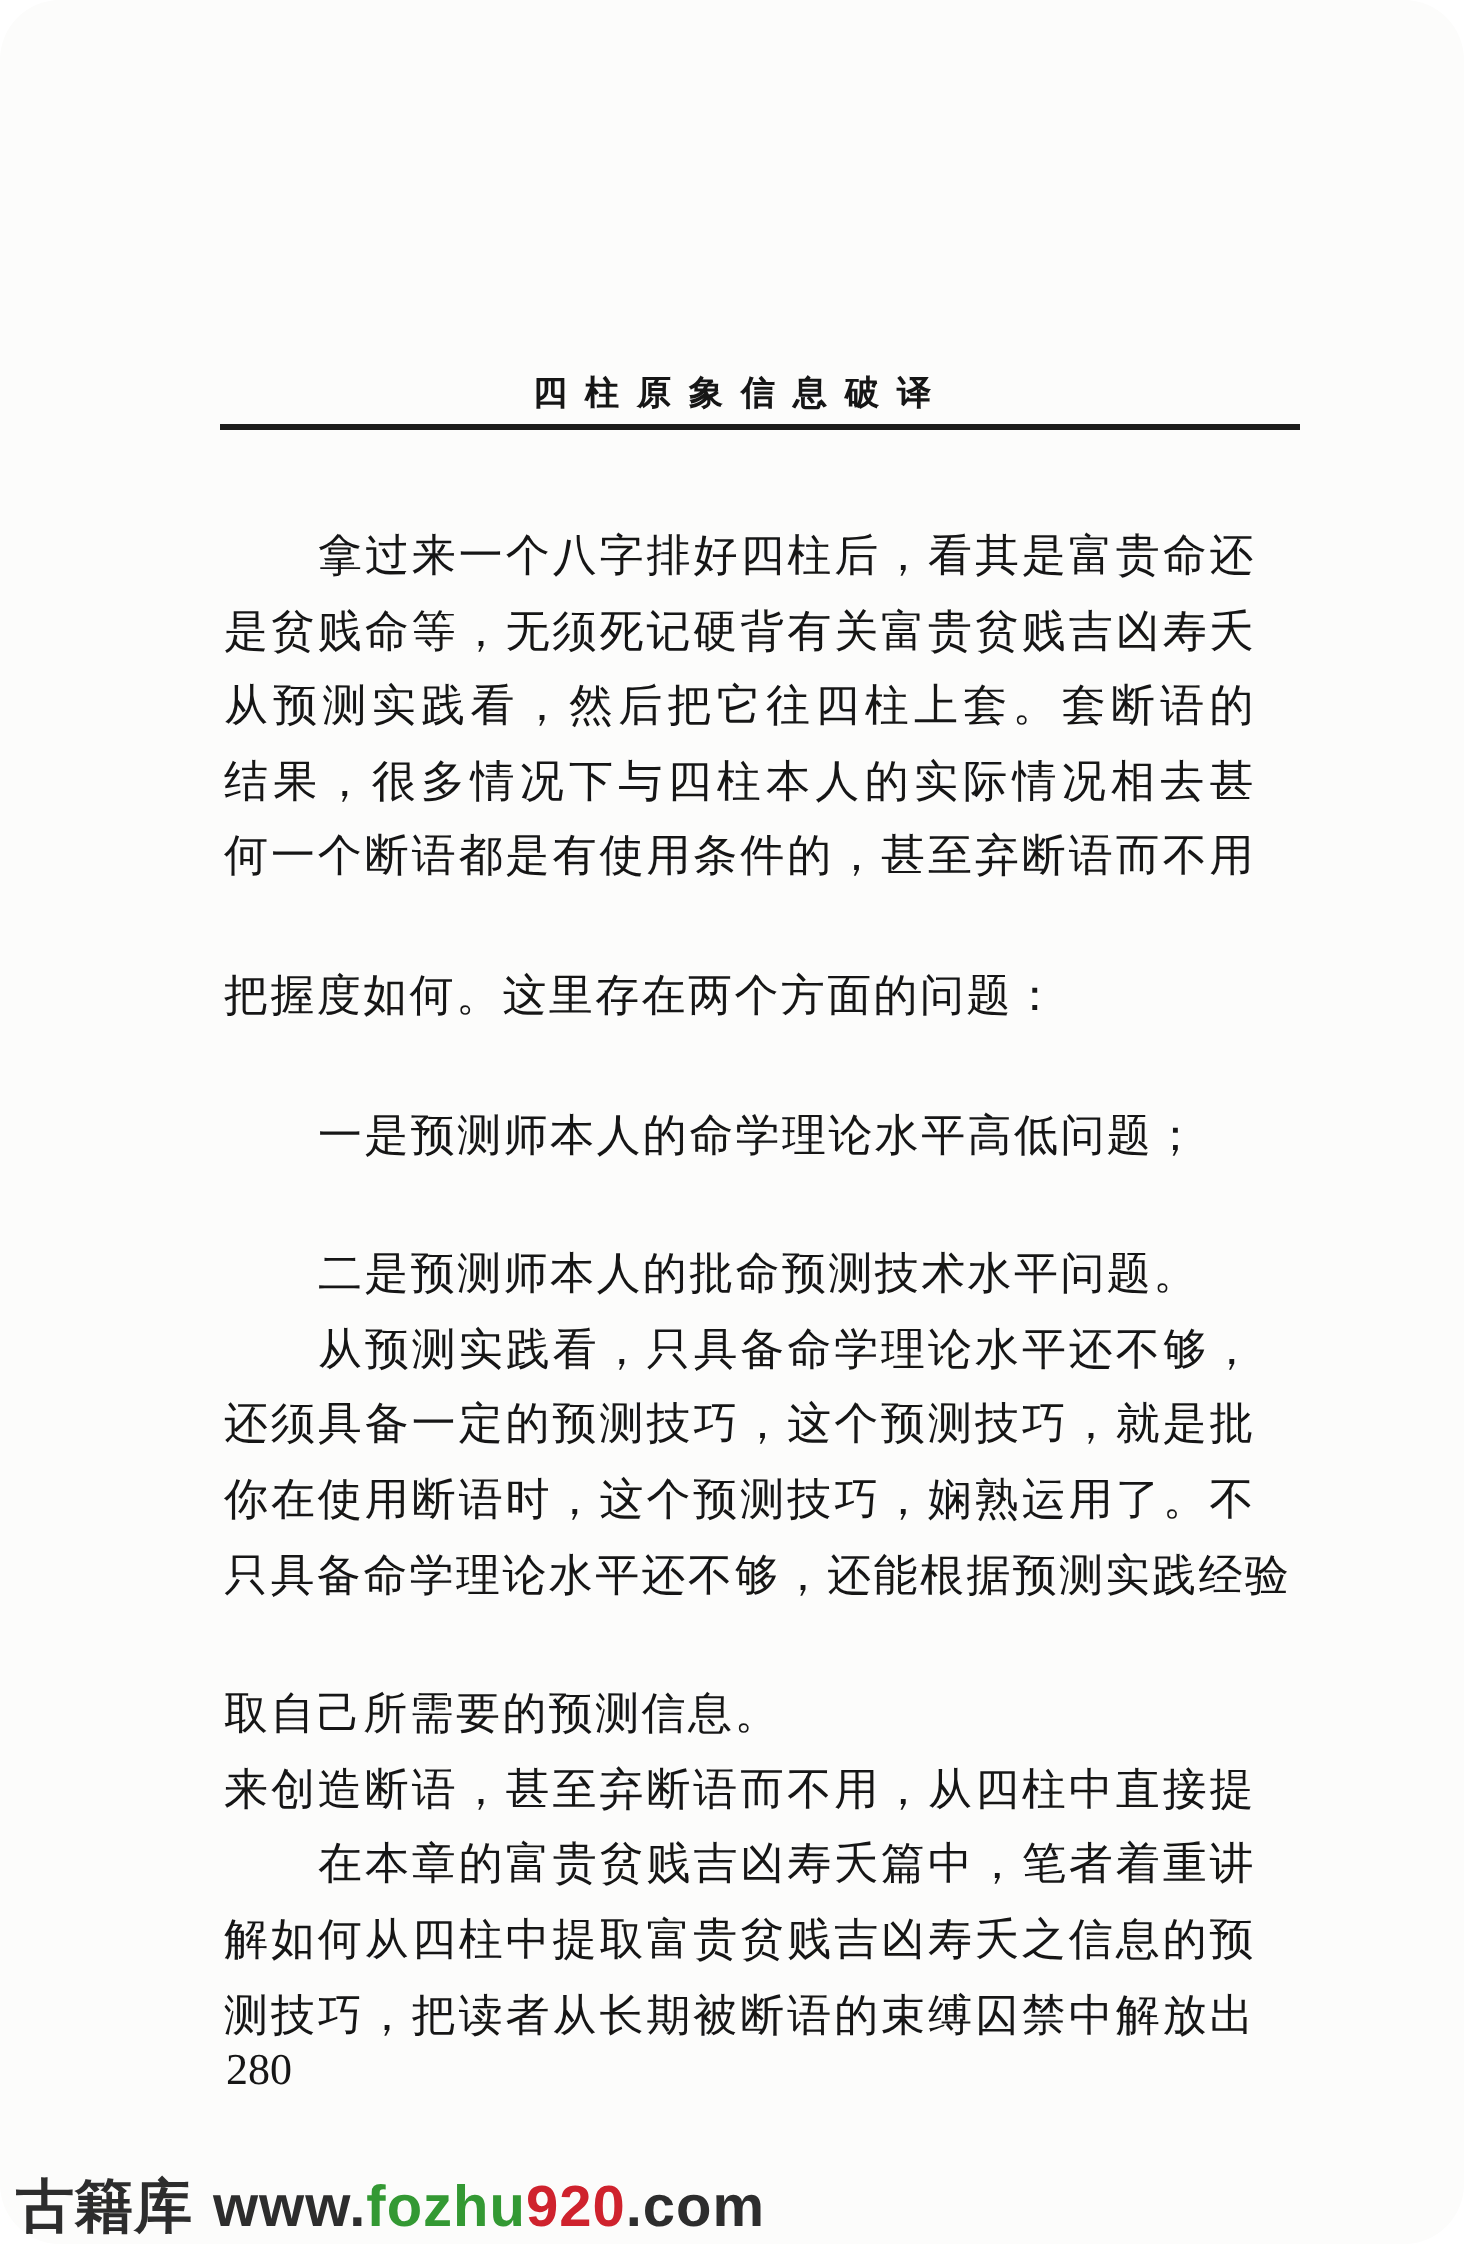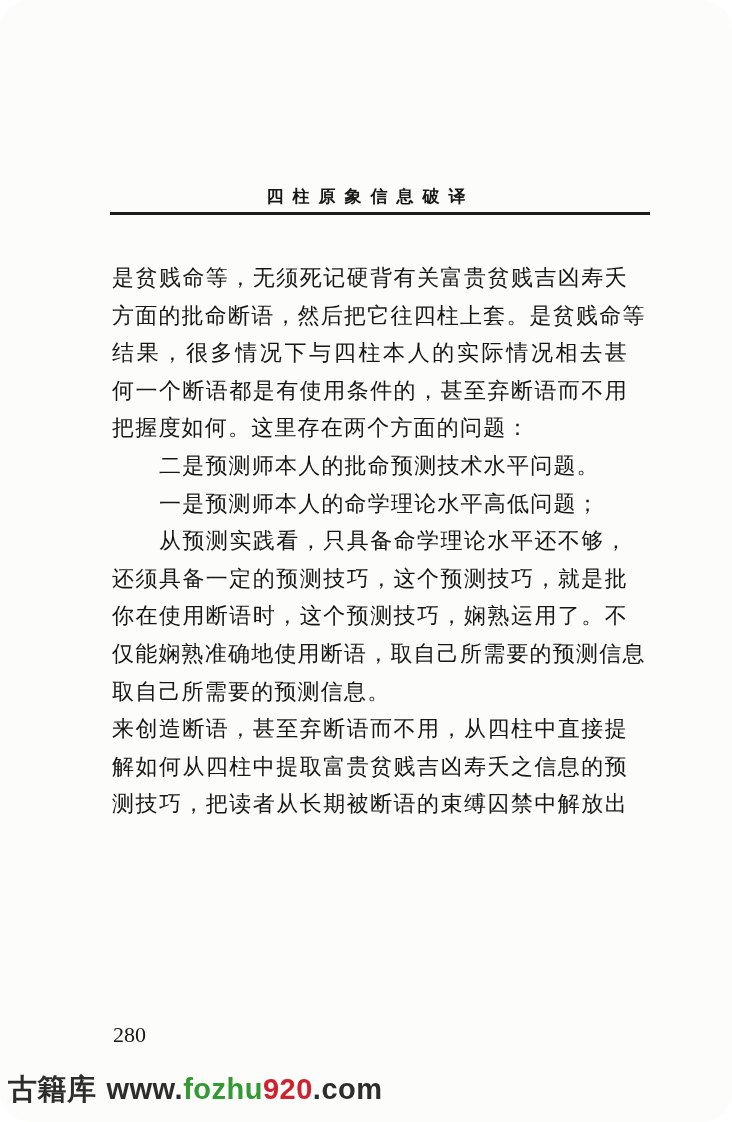--- a/index.html
+++ b/index.html
@@ -51,21 +51,21 @@
   .line {
     box-sizing: border-box;
     width: 100%;
     height: 37.6px;
     letter-spacing: 1.2px;
     text-align: justify;
     text-align-last: justify;
     white-space: nowrap;
   }
   .line.indent { padding-left: 47px; }
-  .line.para-end { text-align-last: left; }
+  .line.para-end { text-align-last: left; margin-top: 32px; }
   .page-number {
     position: absolute;
     left: 113px;
     top: 1022px;
     font-size: 22px;
     color: #161616;
   }
   .watermark {
     position: absolute;
     left: 8px;
@@ -82,36 +82,38 @@
 </head>
 <body>
 
 <div class="page" style="background: rgb(252, 252, 251);">
 
   <div class="header-title" style="color: rgb(22, 22, 22);">四柱原象信息破译</div>
 
   <div class="header-rule" style="background: rgb(28, 28, 28);"></div>
 
   <div class="body-text" style="color: rgb(22, 22, 22);">
+      <div class="line indent">拿过来一个八字排好四柱后，看其是富贵命还</div>
       <div class="line">是贫贱命等，无须死记硬背有关富贵贫贱吉凶寿夭</div>
-      <div class="line">方面的批命断语，然后把它往四柱上套。是贫贱命等</div>
+      <div class="line">从预测实践看，然后把它往四柱上套。套断语的</div>
       <div class="line">结果，很多情况下与四柱本人的实际情况相去甚</div>
       <div class="line">何一个断语都是有使用条件的，甚至弃断语而不用</div>
       <div class="line para-end">把握度如何。这里存在两个方面的问题：</div>
+      <div class="line indent para-end">一是预测师本人的命学理论水平高低问题；</div>
       <div class="line indent para-end">二是预测师本人的批命预测技术水平问题。</div>
-      <div class="line indent para-end">一是预测师本人的命学理论水平高低问题；</div>
       <div class="line indent">从预测实践看，只具备命学理论水平还不够，</div>
       <div class="line">还须具备一定的预测技巧，这个预测技巧，就是批</div>
       <div class="line">你在使用断语时，这个预测技巧，娴熟运用了。不</div>
-      <div class="line">仅能娴熟准确地使用断语，取自己所需要的预测信息</div>
+      <div class="line">只具备命学理论水平还不够，还能根据预测实践经验</div>
       <div class="line para-end">取自己所需要的预测信息。</div>
       <div class="line">来创造断语，甚至弃断语而不用，从四柱中直接提</div>
+      <div class="line indent">在本章的富贵贫贱吉凶寿夭篇中，笔者着重讲</div>
       <div class="line">解如何从四柱中提取富贵贫贱吉凶寿夭之信息的预</div>
       <div class="line">测技巧，把读者从长期被断语的束缚囚禁中解放出</div>
     </div>
 
   <div class="page-number" style="color: rgb(22, 22, 22);">280</div>
 
-  <div class="watermark" style="color: rgb(45, 45, 45);">
+  <div class="watermark" style="color: rgb(45, 45, 45); margin-top: 15px;">
     <span class="site">古籍库</span><span>www.</span><span style="color: rgb(51, 153, 51);">fozhu</span><span style="color: rgb(207, 34, 45);">920</span><span>.com</span>
   </div>
 
 </div>
 
 </body></html>

